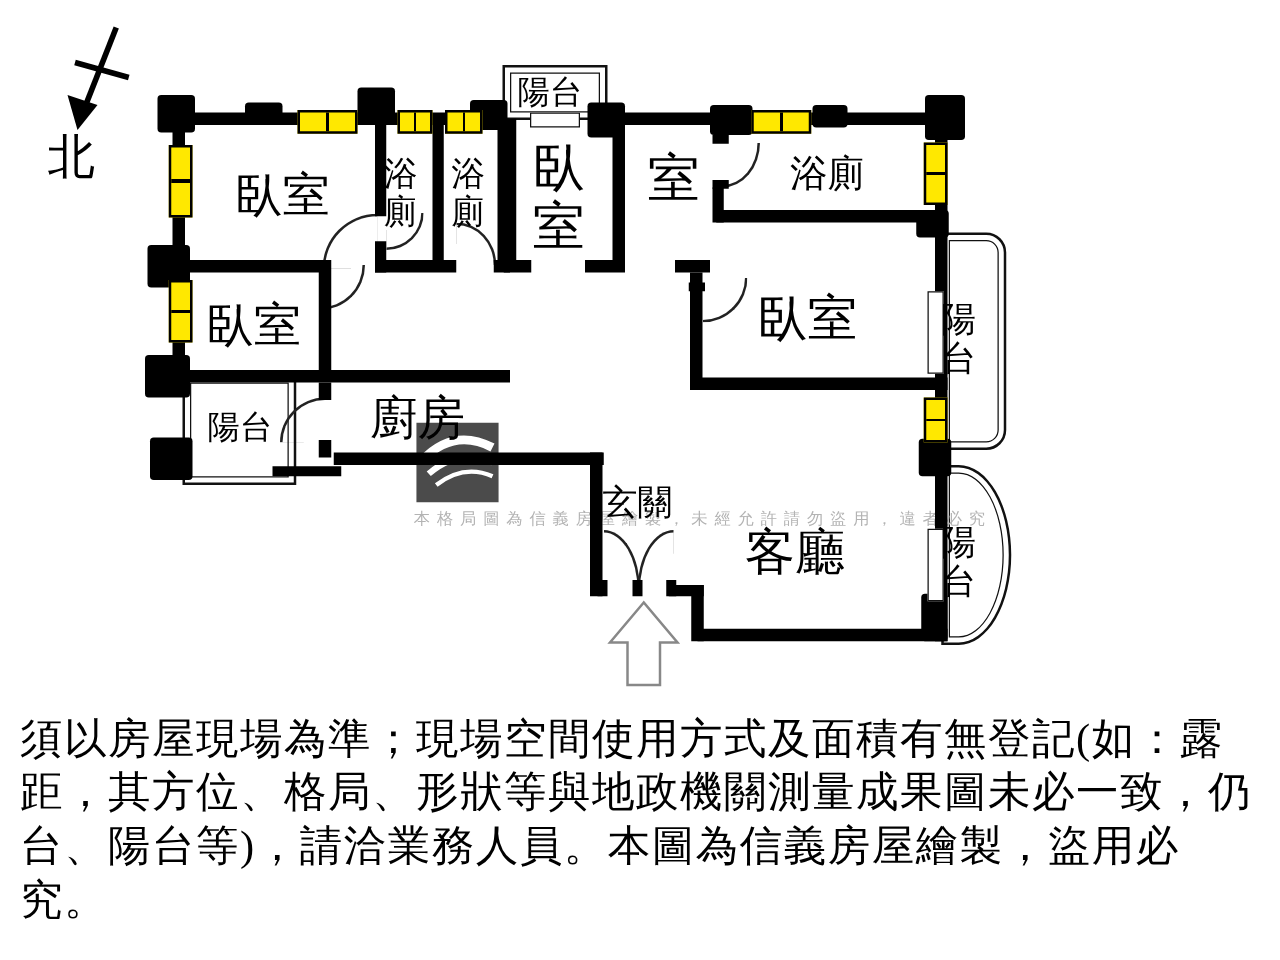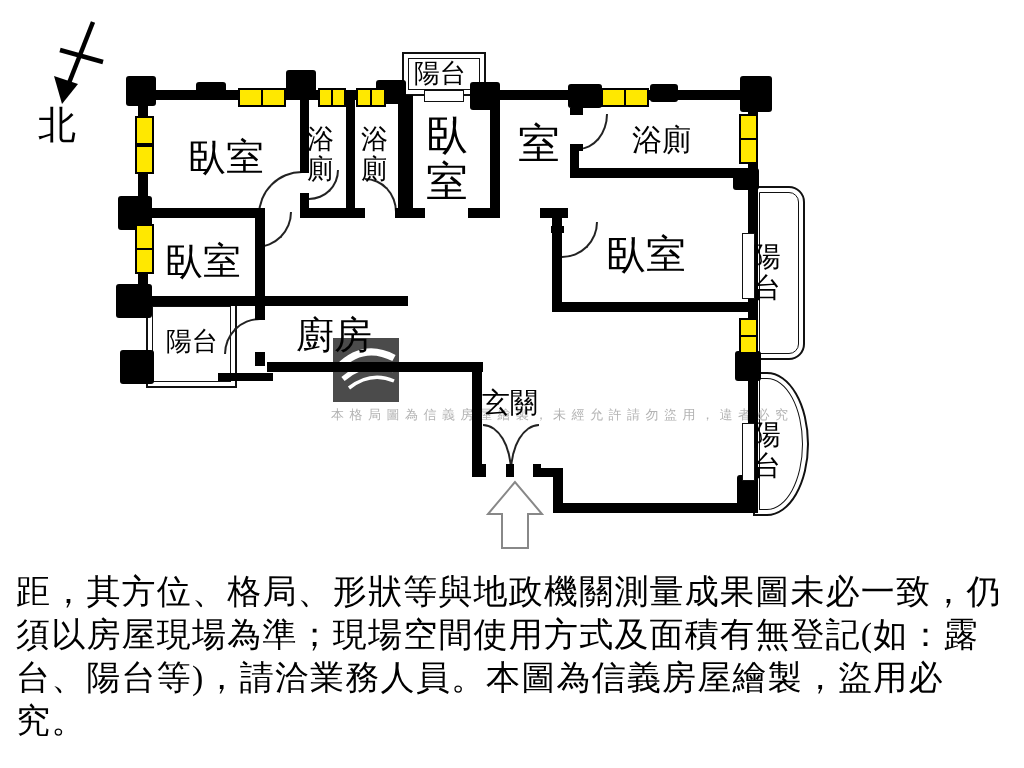--- a/index.html
+++ b/index.html
@@ -140,21 +140,22 @@
   <div class="lbl" style="left:414px;top:60px;font-size:26px;">陽台</div>
   <div class="lbl vlbl" style="left:426px;top:112px;font-size:42px;">臥室</div>
   <div class="lbl" style="left:518px;top:122px;font-size:42px;">室</div>
   <div class="lbl" style="left:632px;top:124px;font-size:30px;">浴廁</div>
   <div class="lbl" style="left:165px;top:242px;font-size:38px;">臥室</div>
   <div class="lbl" style="left:166px;top:328px;font-size:26px;">陽台</div>
   <div class="lbl" style="left:296px;top:316px;font-size:38px;">廚房</div>
   <div class="lbl" style="left:606px;top:234px;font-size:40px;">臥室</div>
   <div class="lbl vlbl" style="left:753px;top:241px;font-size:28px;">陽台</div>
   <div class="lbl" style="left:482px;top:390px;font-size:28px;font-family:Liberation Mono, monospace;">玄關</div>
+  <div class="lbl" style="left:596px;top:421px;font-size:40px;">客廳</div>
   <div class="lbl vlbl" style="left:753px;top:419px;font-size:28px;">陽台</div>
 
   <div class="disc">
+    <div>須以房屋現場為準；現場空間使用方式及面積有無登記(如：露</div>
     <div>距，其方位、格局、形狀等與地政機關測量成果圖未必一致，仍</div>
-    <div>須以房屋現場為準；現場空間使用方式及面積有無登記(如：露</div>
     <div>台、陽台等)，請洽業務人員。本圖為信義房屋繪製，盜用必究。</div>
   </div>
 
 </div>
 
 </body></html>

